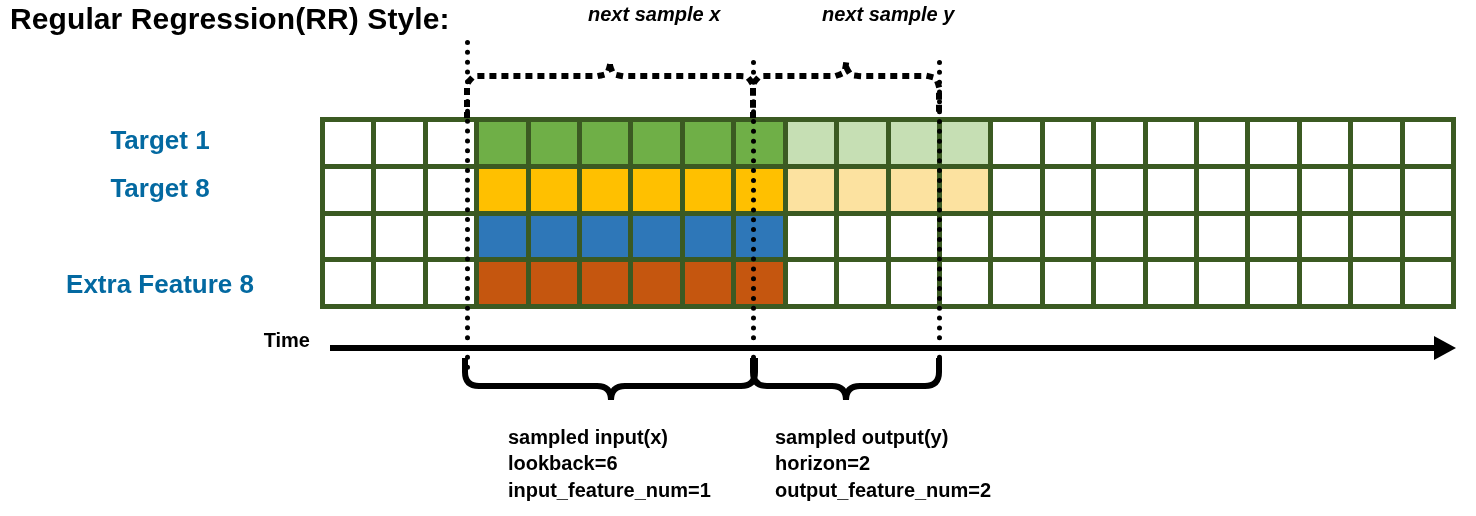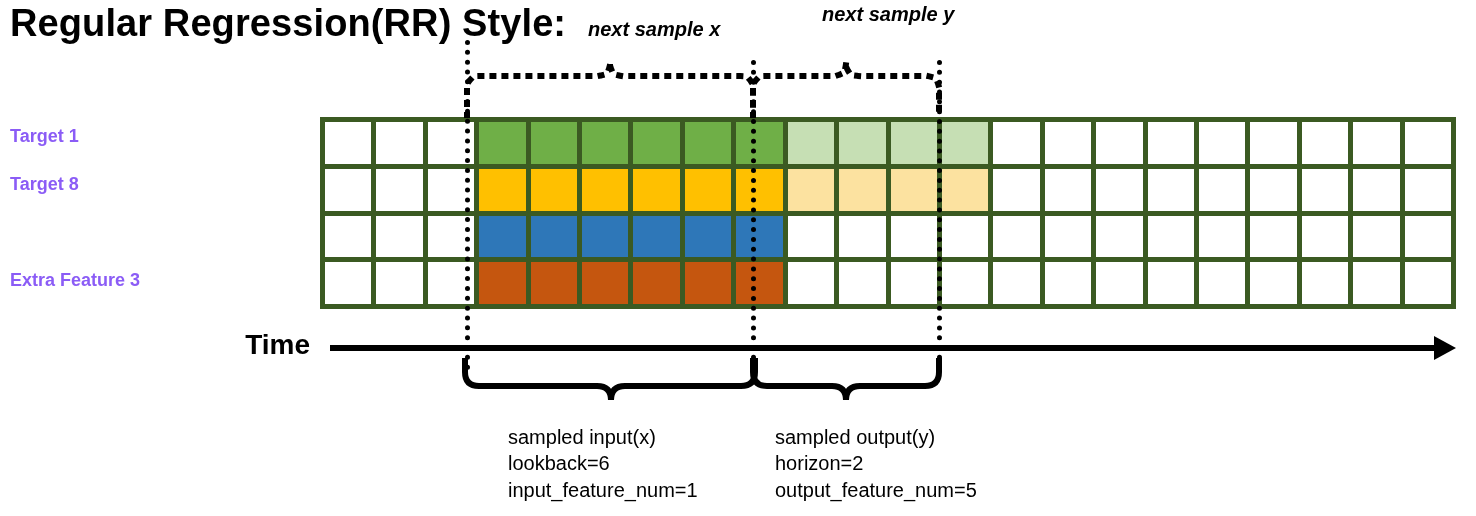--- a/index.html
+++ b/index.html
@@ -1,27 +1,27 @@
 <!DOCTYPE html>
 <html><head>
 <meta charset="utf-8">
 <style>
   html,body{margin:0;padding:0;background:#ffffff;}
   body{width:1476px;height:516px;font-family:"Liberation Sans",sans-serif;overflow:hidden;}
   #stage{position:relative;width:1476px;height:516px;}
 
   .title{
     position:absolute;left:10px;top:2px;
-    font-size:38px;font-weight:700;color:#000;letter-spacing:.1px;
+    font-size:30px;font-weight:700;color:#000;letter-spacing:.1px;
     white-space:nowrap;
   }
 
   .row-label{
-    position:absolute;right:0;width:300px;text-align:left;
-    font-size:18px;font-weight:700;color:#8b5cf6;white-space:nowrap;
+    position:absolute;right:0;width:300px;text-align:center;
+    font-size:26px;font-weight:700;color:#0369a1;white-space:nowrap;
     line-height:1;
   }
   .labels-col{position:absolute;left:10px;top:0;width:300px;height:516px;}
 
   
   .grid{
     position:absolute;left:320px;top:117px;
     width:1136px;height:192px;
     background:#3b5a22;
     box-sizing:border-box;
@@ -35,21 +35,21 @@
   .c-green{background:#6faf47;}
   .c-gold{background:#ffc000;}
   .c-blue{background:#2e77b8;}
   .c-orange{background:#c5560f;}
   .c-lgreen{background:#c6dfb4;}
   .c-lgold{background:#fce2a0;}
 
   
   .time-label{
     position:absolute;left:10px;top:329px;width:300px;text-align:right;
-    font-size:28px;font-weight:700;color:#000;
+    font-size:20px;font-weight:700;color:#000;
   }
   .axis{
     position:absolute;left:330px;top:345px;width:1126px;height:6px;
   }
   .axis .line{position:absolute;left:0;top:0;width:1108px;height:6px;background:#000;}
   .axis .head{
     position:absolute;right:0;top:-9px;width:0;height:0;
     border-top:12px solid transparent;border-bottom:12px solid transparent;
     border-left:22px solid #000;
   }
@@ -63,38 +63,38 @@
   .tbrace{position:absolute;}
   .tbrace svg{display:block;}
 
   
   .bbrace{position:absolute;}
   .bbrace svg{display:block;}
 
   .brace-caption{
     position:absolute;font-size:20px;color:#000;line-height:1.32;white-space:nowrap;
   }
-  .brace-caption .l1{font-weight:400;}
+  .brace-caption .l1{font-weight:700;}
 
   .top-caption{
     position:absolute;font-size:20px;font-style:italic;font-weight:600;color:#000;
     white-space:nowrap;
   }
 </style>
 </head>
 <body>
 
 <div id="stage">
 
   <div class="title">Regular Regression(RR) Style:</div>
 
   <div class="labels-col">
     <div class="row-label" style="top:127px">Target 1</div>
     <div class="row-label" style="top:175px">Target 8</div>
-    <div class="row-label" style="top:271px">Extra Feature 3</div>
+    <div class="row-label" style="top:271px">Extra Feature 8</div>
   </div>
 
   <div class="grid" id="grid">
       <div class="cell"></div>
       <div class="cell"></div>
       <div class="cell"></div>
       <div class="cell c-green"></div>
       <div class="cell c-green"></div>
       <div class="cell c-green"></div>
       <div class="cell c-green"></div>
@@ -195,21 +195,21 @@
     <svg width="296" height="80" viewBox="0 0 296 80">
       <path d="M5 78 L5 52 Q5 38 19 38 L134 38 Q148 38 148 24 Q148 38 162 38 L277 38 Q291 38 291 52 L291 78" fill="none" stroke="#000" stroke-width="6" stroke-dasharray="1 11" stroke-linecap="square"></path>
     </svg>
   </div>
   <div class="tbrace" style="left:748px;top:38px;">
     <svg width="196" height="80" viewBox="0 0 196 80">
       <path d="M5 78 L5 52 Q5 38 19 38 L84 38 Q98 38 98 24 Q98 38 112 38 L177 38 Q191 38 191 52 L191 78" fill="none" stroke="#000" stroke-width="6" stroke-dasharray="1 11" stroke-linecap="square"></path>
     </svg>
   </div>
 
-  <div class="top-caption" style="left:588px;top:3px;margin-top:15px;">next sample x</div>
+  <div class="top-caption" style="left:588px;top:3px;">next sample x</div>
   <div class="top-caption" style="left:822px;top:3px;">next sample y</div>
 
   <div class="bbrace" style="left:460px;top:358px;">
     <svg width="300" height="56" viewBox="0 0 300 56">
       <path d="M5 0 L5 14 Q5 28 19 28 L137 28 Q151 28 151 42 Q151 28 165 28 L281 28 Q295 28 295 14 L295 0" fill="none" stroke="#000" stroke-width="6" stroke-linecap="butt"></path>
     </svg>
   </div>
   <div class="bbrace" style="left:748px;top:358px;">
     <svg width="196" height="56" viewBox="0 0 196 56">
       <path d="M5 0 L5 14 Q5 28 19 28 L84 28 Q98 28 98 42 Q98 28 112 28 L177 28 Q191 28 191 14 L191 0" fill="none" stroke="#000" stroke-width="6" stroke-linecap="butt"></path>
@@ -217,16 +217,16 @@
   </div>
 
   <div class="brace-caption" style="left:508px;top:424px;">
     <div class="l1">sampled input(x)</div>
     <div class="l1">lookback=6</div>
     <div class="l1">input_feature_num=1</div>
   </div>
   <div class="brace-caption" style="left:775px;top:424px;">
     <div class="l1">sampled output(y)</div>
     <div class="l1">horizon=2</div>
-    <div class="l1">output_feature_num=5</div>
+    <div class="l1">output_feature_num=2</div>
   </div>
 
 </div>
 
 </body></html>

